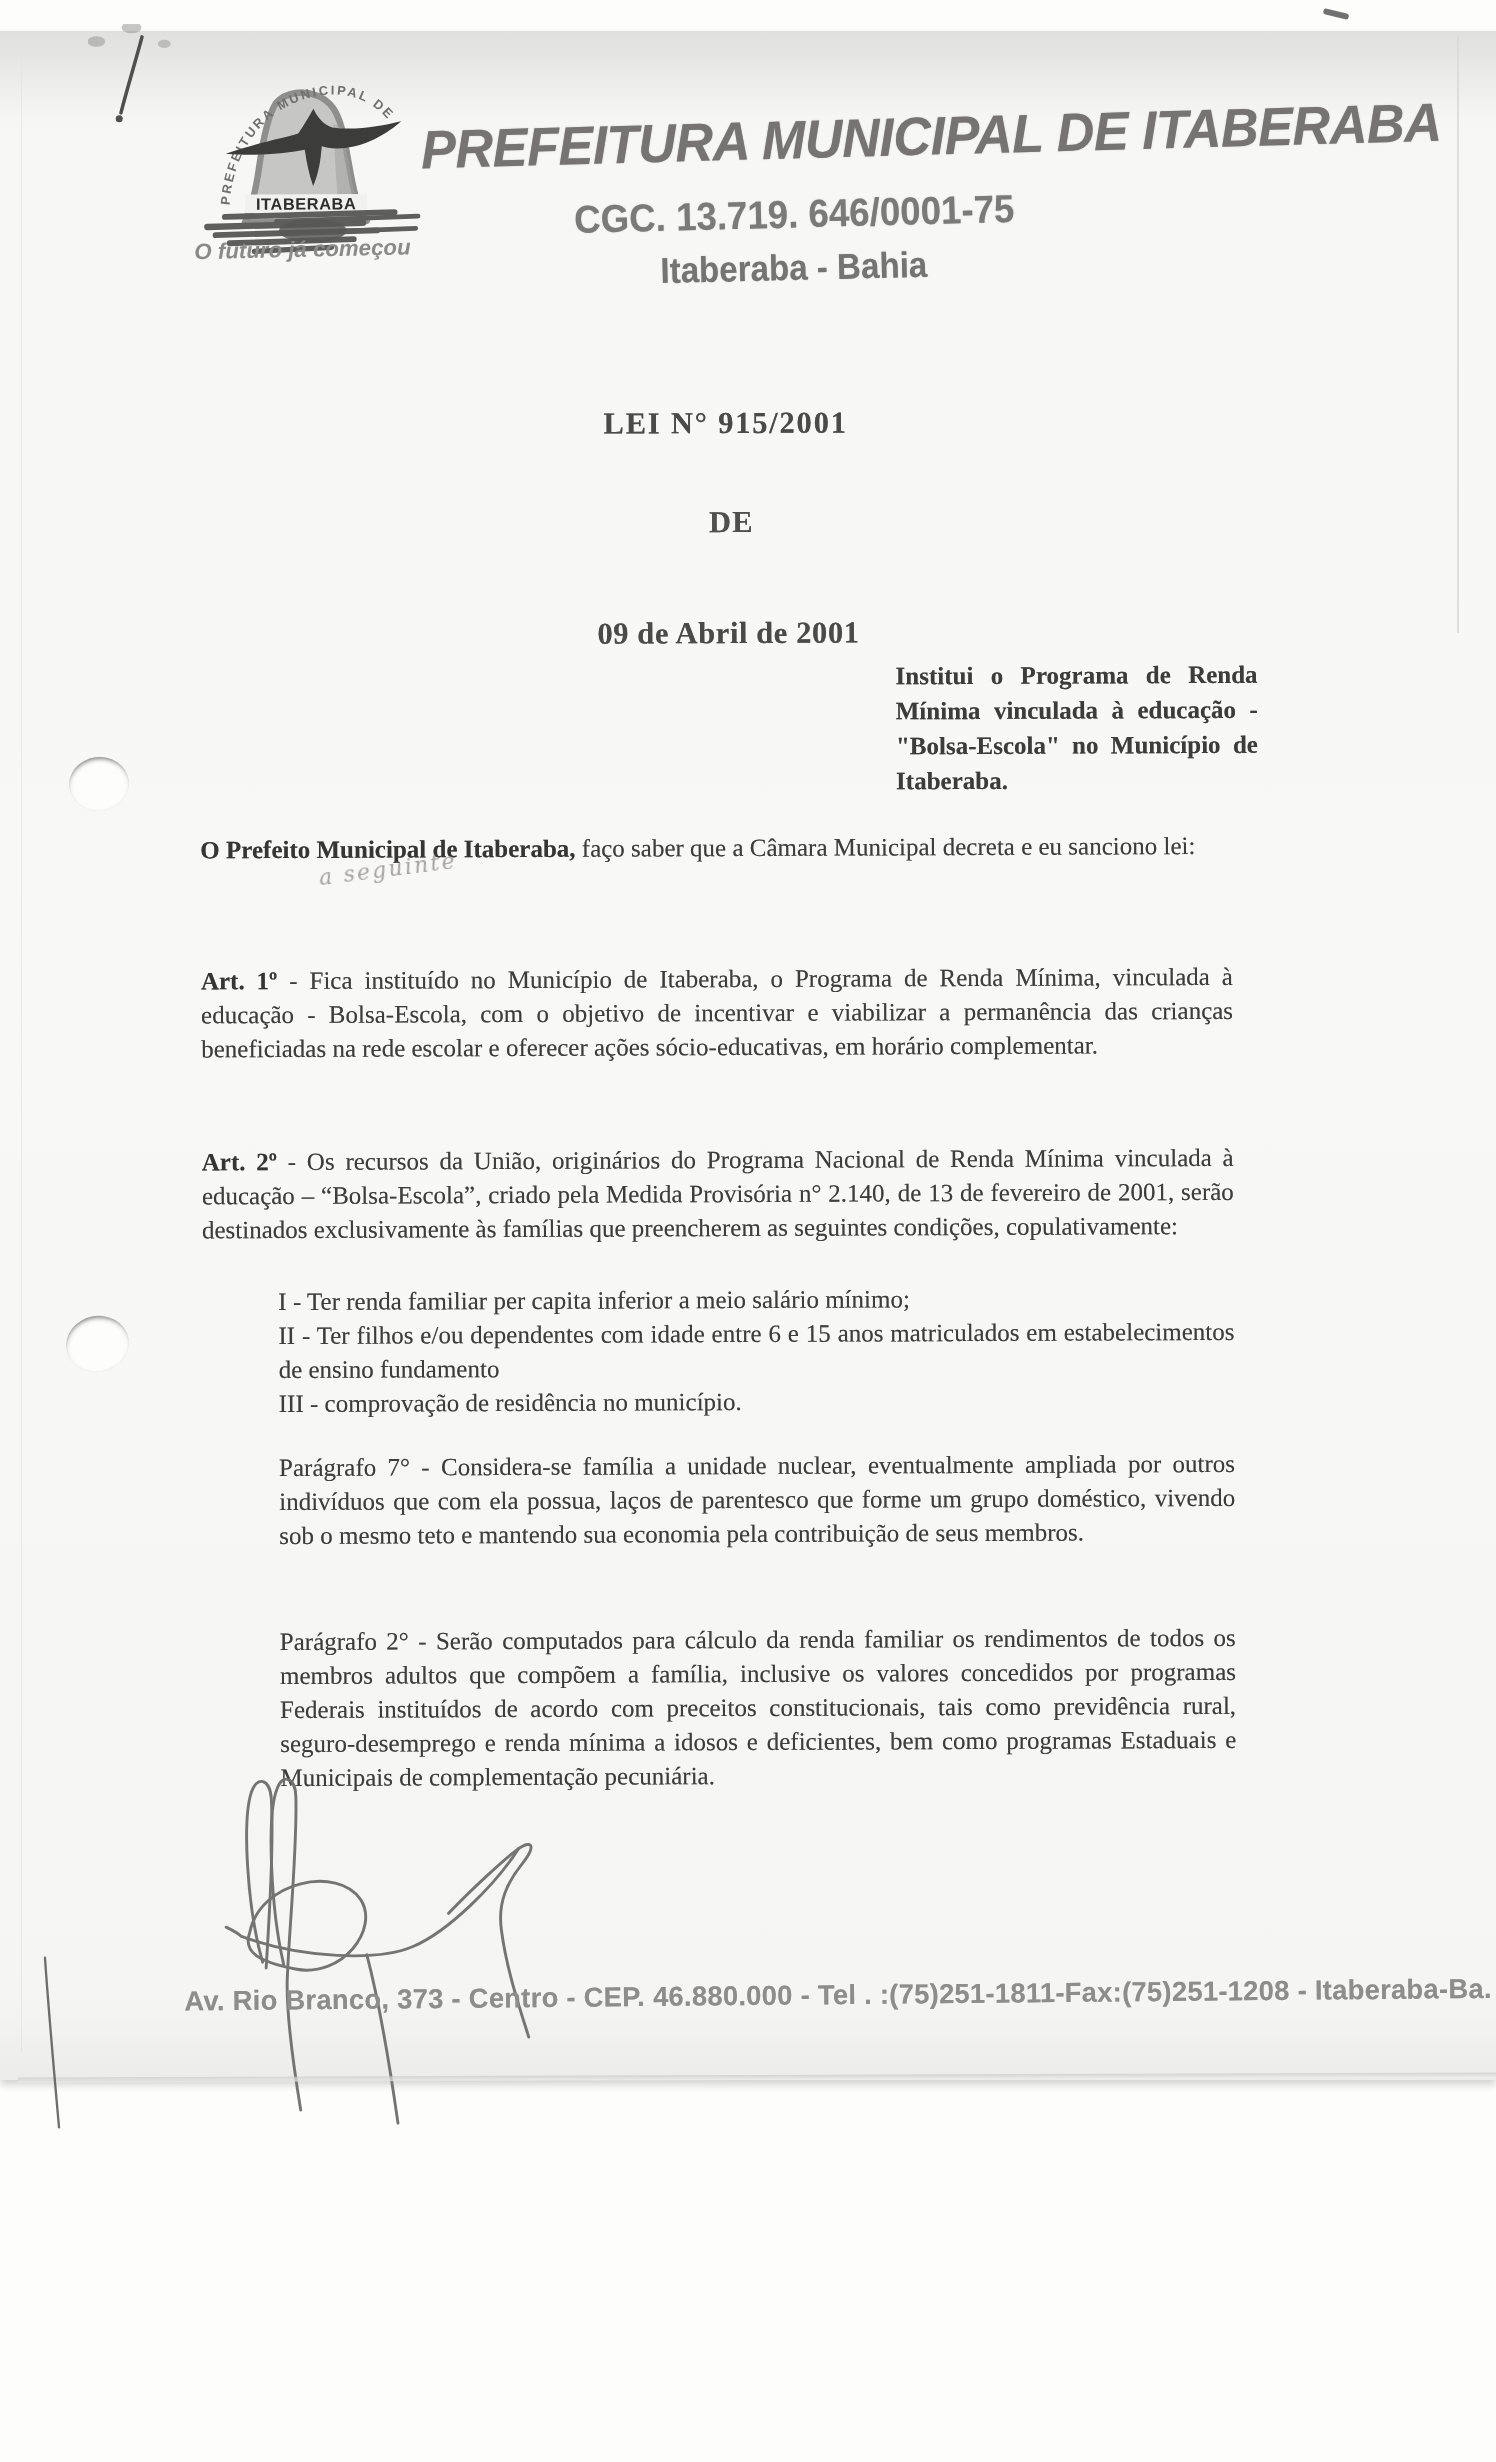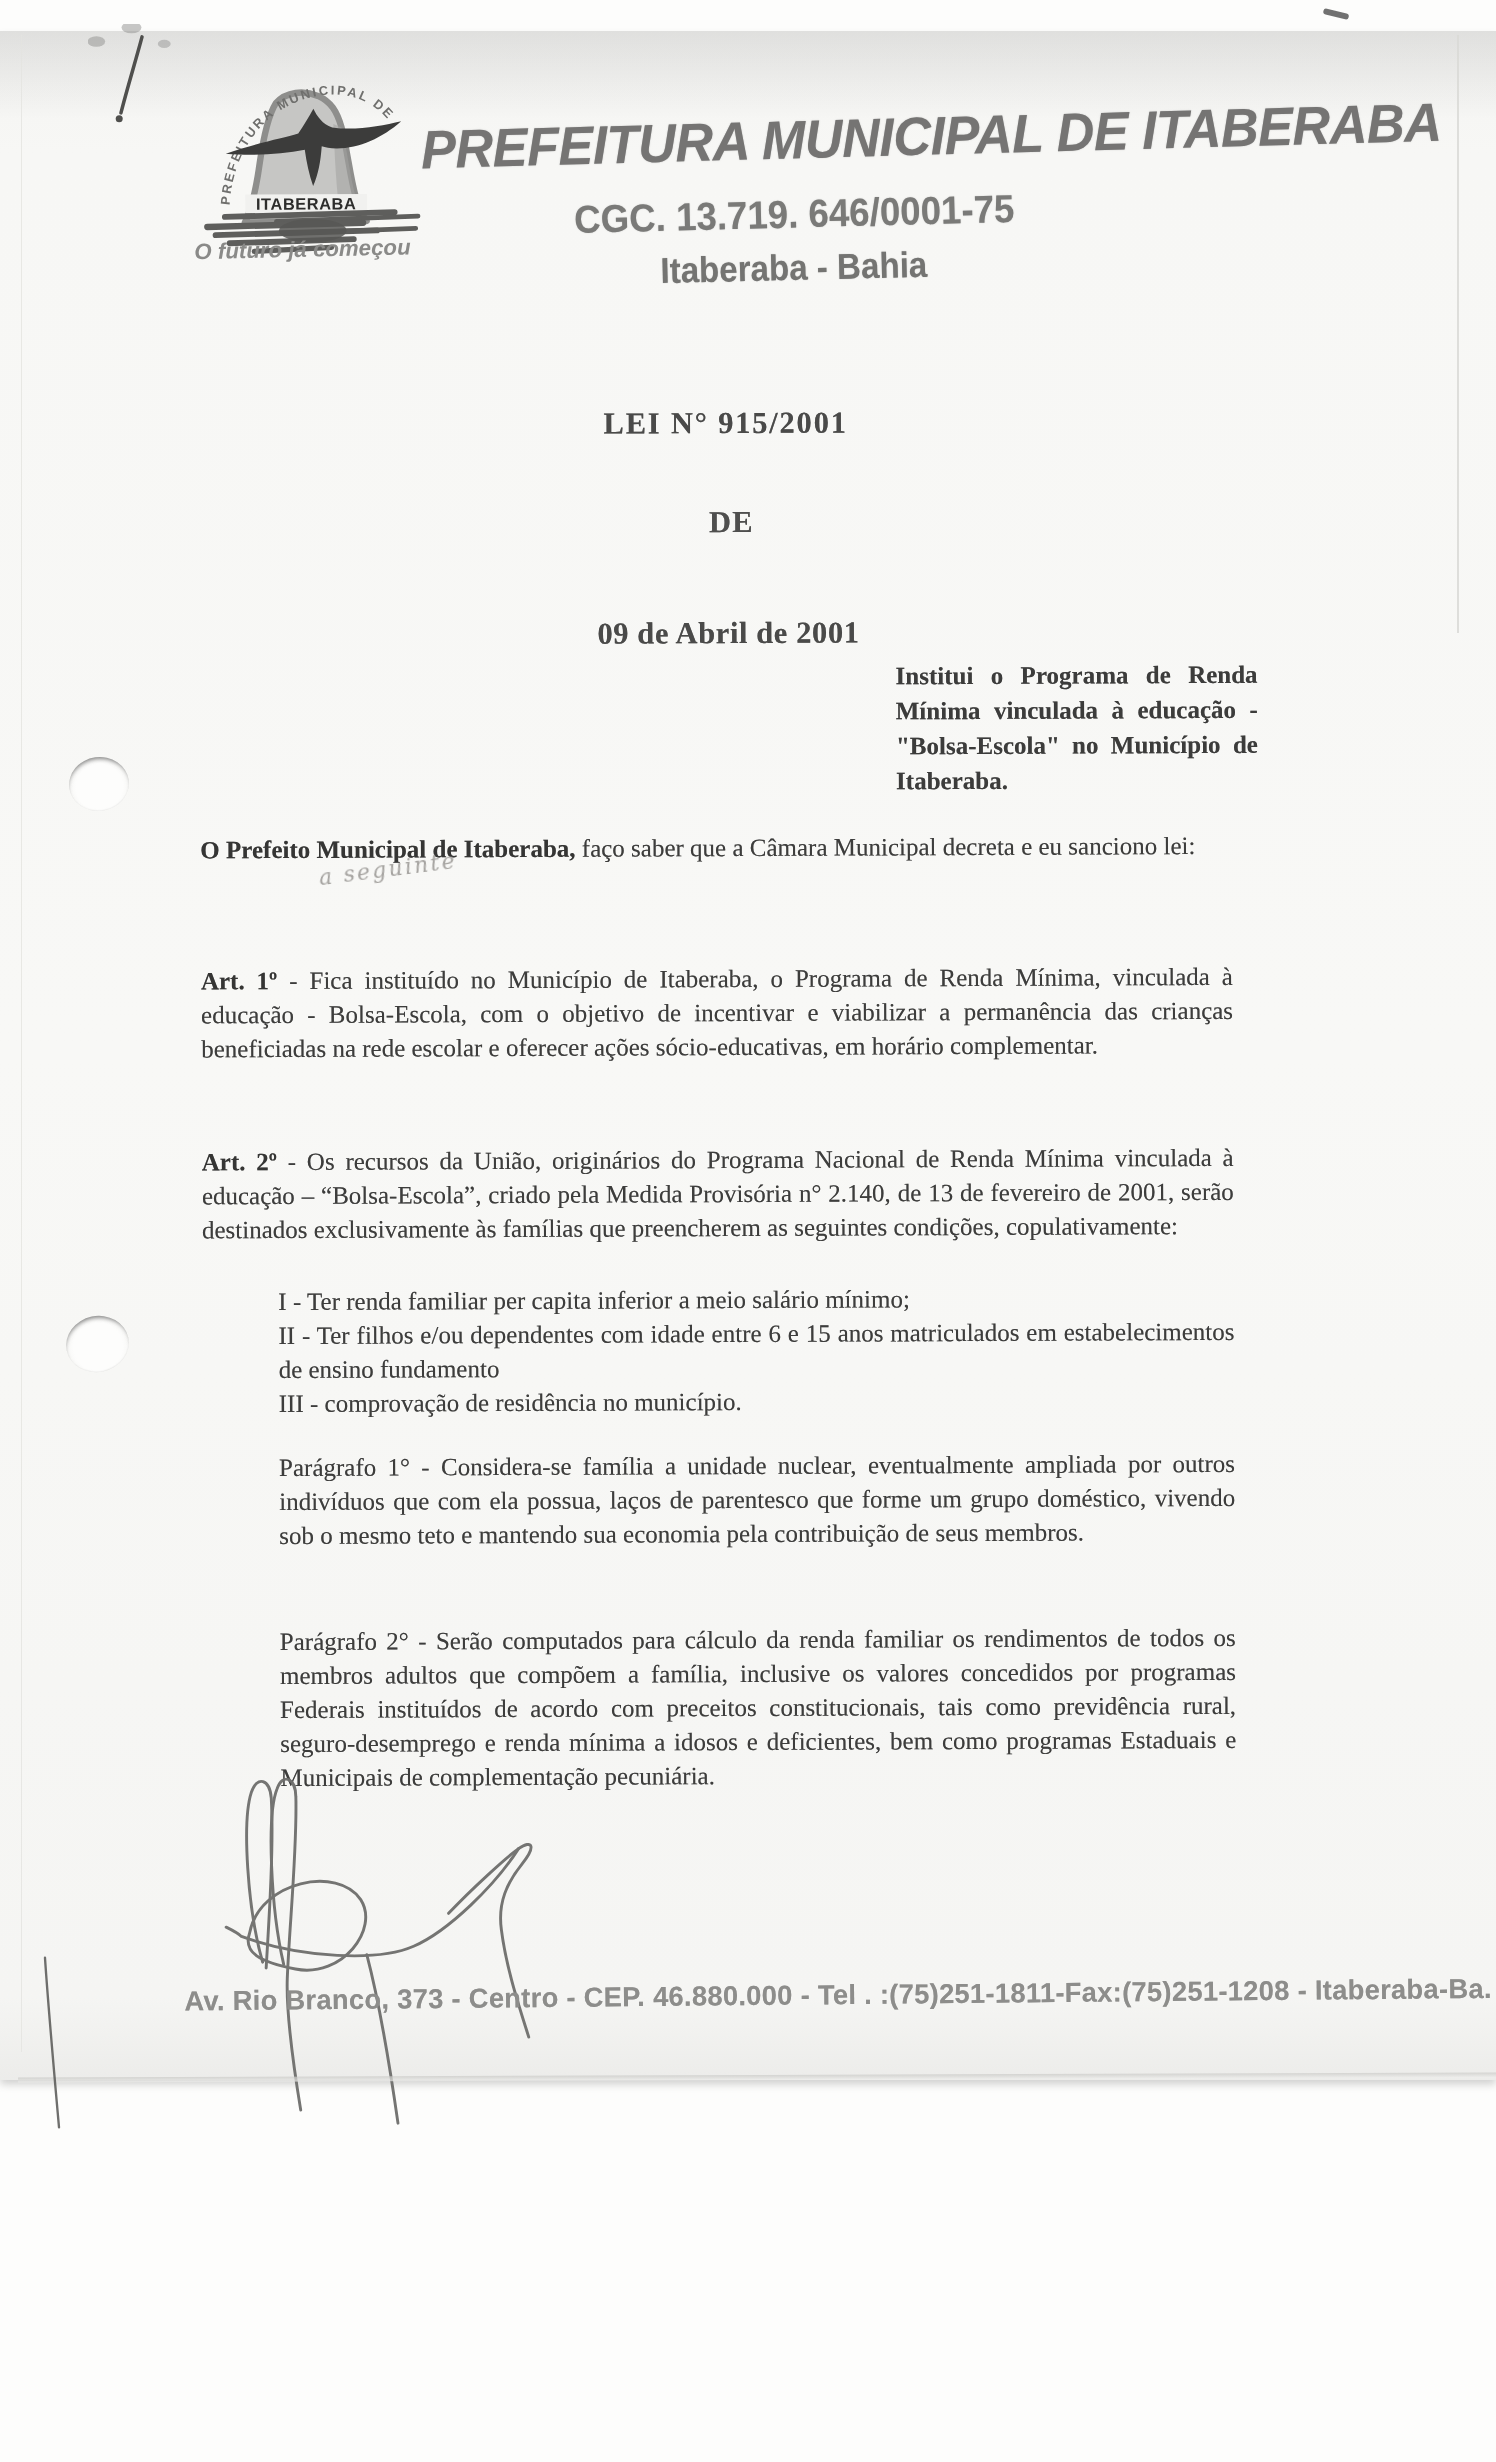--- a/index.html
+++ b/index.html
@@ -183,21 +183,21 @@
     <div class="body-par art-1"><b>Art. 1º</b><span> - Fica instituído no Município de Itaberaba, o Programa de Renda Mínima, vinculada à educação - Bolsa-Escola, com o objetivo de incentivar e viabilizar a permanência das crianças beneficiadas na rede escolar e oferecer ações sócio-educativas, em horário complementar.</span></div>
 
     <div class="body-par art-2"><b>Art. 2º</b><span> - Os recursos da União, originários do Programa Nacional de Renda Mínima vinculada à educação – “Bolsa-Escola”, criado pela Medida Provisória n° 2.140, de 13 de fevereiro de 2001, serão destinados exclusivamente às famílias que preencherem as seguintes condições, copulativamente:</span></div>
 
     <div class="body-par indent-par conditions">
       <p>I - Ter renda familiar per capita inferior a meio salário mínimo;</p>
       <p>II - Ter filhos e/ou dependentes com idade entre 6 e 15 anos matriculados em estabelecimentos de ensino fundamento</p>
       <p>III - comprovação de residência no município.</p>
     </div>
 
-    <div class="body-par indent-par paragrafo-1"><span>Parágrafo 1°</span><span> - Considera-se família a unidade nuclear, eventualmente ampliada por outros indivíduos que com ela possua, laços de parentesco que forme um grupo doméstico, vivendo sob o mesmo teto e mantendo sua economia pela contribuição de seus membros.</span></div>
+    <div class="body-par indent-par paragrafo-1"><span>Parágrafo 7°</span><span> - Considera-se família a unidade nuclear, eventualmente ampliada por outros indivíduos que com ela possua, laços de parentesco que forme um grupo doméstico, vivendo sob o mesmo teto e mantendo sua economia pela contribuição de seus membros.</span></div>
 
     <div class="body-par indent-par paragrafo-2"><span>Parágrafo 2°</span><span> - Serão computados para cálculo da renda familiar os rendimentos de todos os membros adultos que compõem a família, inclusive os valores concedidos por programas Federais instituídos de acordo com preceitos constitucionais, tais como previdência rural, seguro-desemprego e renda mínima a idosos e deficientes, bem como programas Estaduais e Municipais de complementação pecuniária.</span></div>
 
     <svg class="svg-abs" style="left:188px;top:1730px;" width="363" height="446" viewBox="0 0 620 760">
       <g fill="none" stroke="#6e6e6c" stroke-width="5" stroke-linecap="round" stroke-linejoin="round" opacity=".95">
         <path d="M122,392 C96,300 88,150 104,102 C114,72 136,80 138,112 C142,190 134,310 128,402"></path>
         <path d="M158,396 C136,300 130,140 148,96 C158,68 180,78 180,110 C182,200 168,330 164,420 C162,470 170,545 186,645"></path>
         <path d="M100,342 C118,252 252,228 290,286 C322,336 258,420 178,404 C118,392 88,376 100,342"></path>
         <path d="M60,332 C72,338 80,342 86,348 C190,386 320,392 380,366 C440,340 520,262 560,200"></path>
         <path d="M440,310 C480,268 540,214 560,200 C584,184 590,196 566,226 C540,258 524,292 530,338 C538,404 560,470 576,522"></path>

